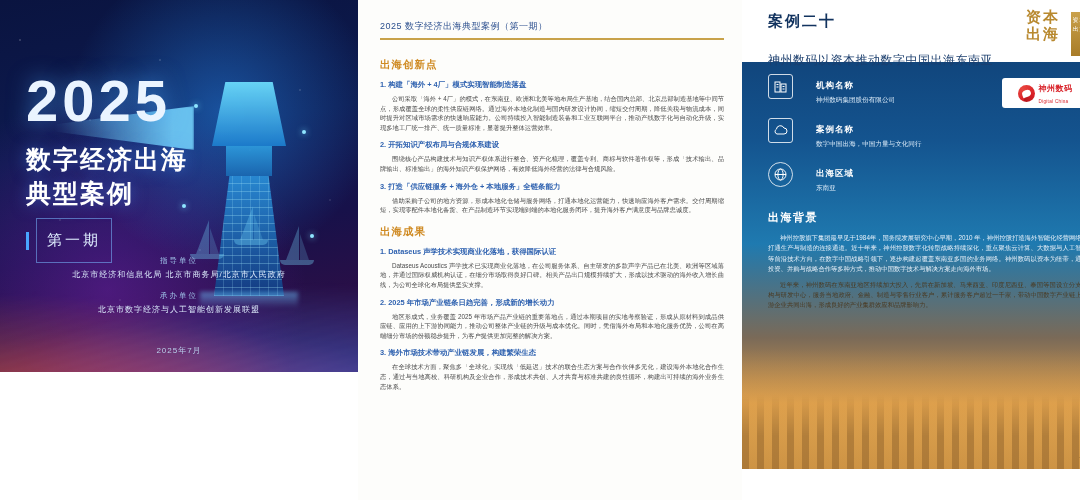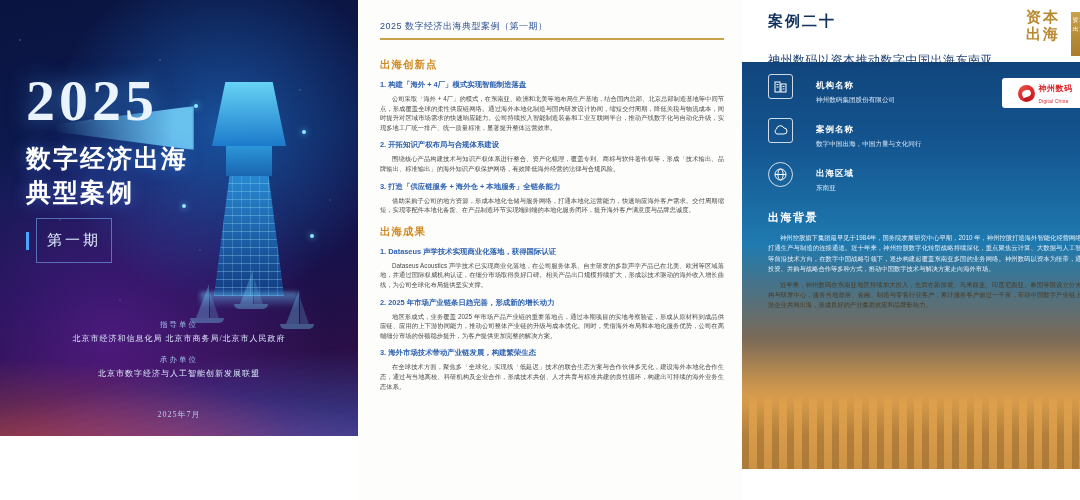--- a/index.html
+++ b/index.html
@@ -5,27 +5,26 @@
   html,body{margin:0;padding:0;}
   body{
     width:1080px;height:500px;overflow:hidden;
     font-family:"Liberation Sans","DejaVu Sans",sans-serif;
     background:#ffffff;
   }
   .page{position:relative;width:1080px;height:500px;display:flex;}
 
   
   .cover{
-    position:relative;width:358px;height:436px;flex:0 0 358px;
+    position:relative;width:358px;height:372px;flex:0 0 358px;
     background:
       radial-gradient(circle at 62% 30%, rgba(40,150,255,.45) 0%, rgba(10,30,90,0) 45%),
       radial-gradient(circle at 30% 78%, rgba(140,40,200,.40) 0%, rgba(10,20,70,0) 52%),
       linear-gradient(170deg,#0a1440 0%,#0d1a4f 38%,#17114a 62%,#2a0f47 82%,#3a1050 100%);
     overflow:hidden;
-    font-family:Liberation Serif, serif;
   }
   .cover .stars{position:absolute;inset:0;
     background-image:
       radial-gradient(1px 1px at 20px 40px,rgba(255,255,255,.55),transparent),
       radial-gradient(1px 1px at 90px 120px,rgba(255,255,255,.35),transparent),
       radial-gradient(1px 1px at 160px 60px,rgba(255,255,255,.45),transparent),
       radial-gradient(1px 1px at 250px 150px,rgba(255,255,255,.35),transparent),
       radial-gradient(1px 1px at 300px 90px,rgba(255,255,255,.4),transparent),
       radial-gradient(1px 1px at 60px 220px,rgba(255,255,255,.3),transparent),
       radial-gradient(1px 1px at 200px 250px,rgba(255,255,255,.3),transparent),

